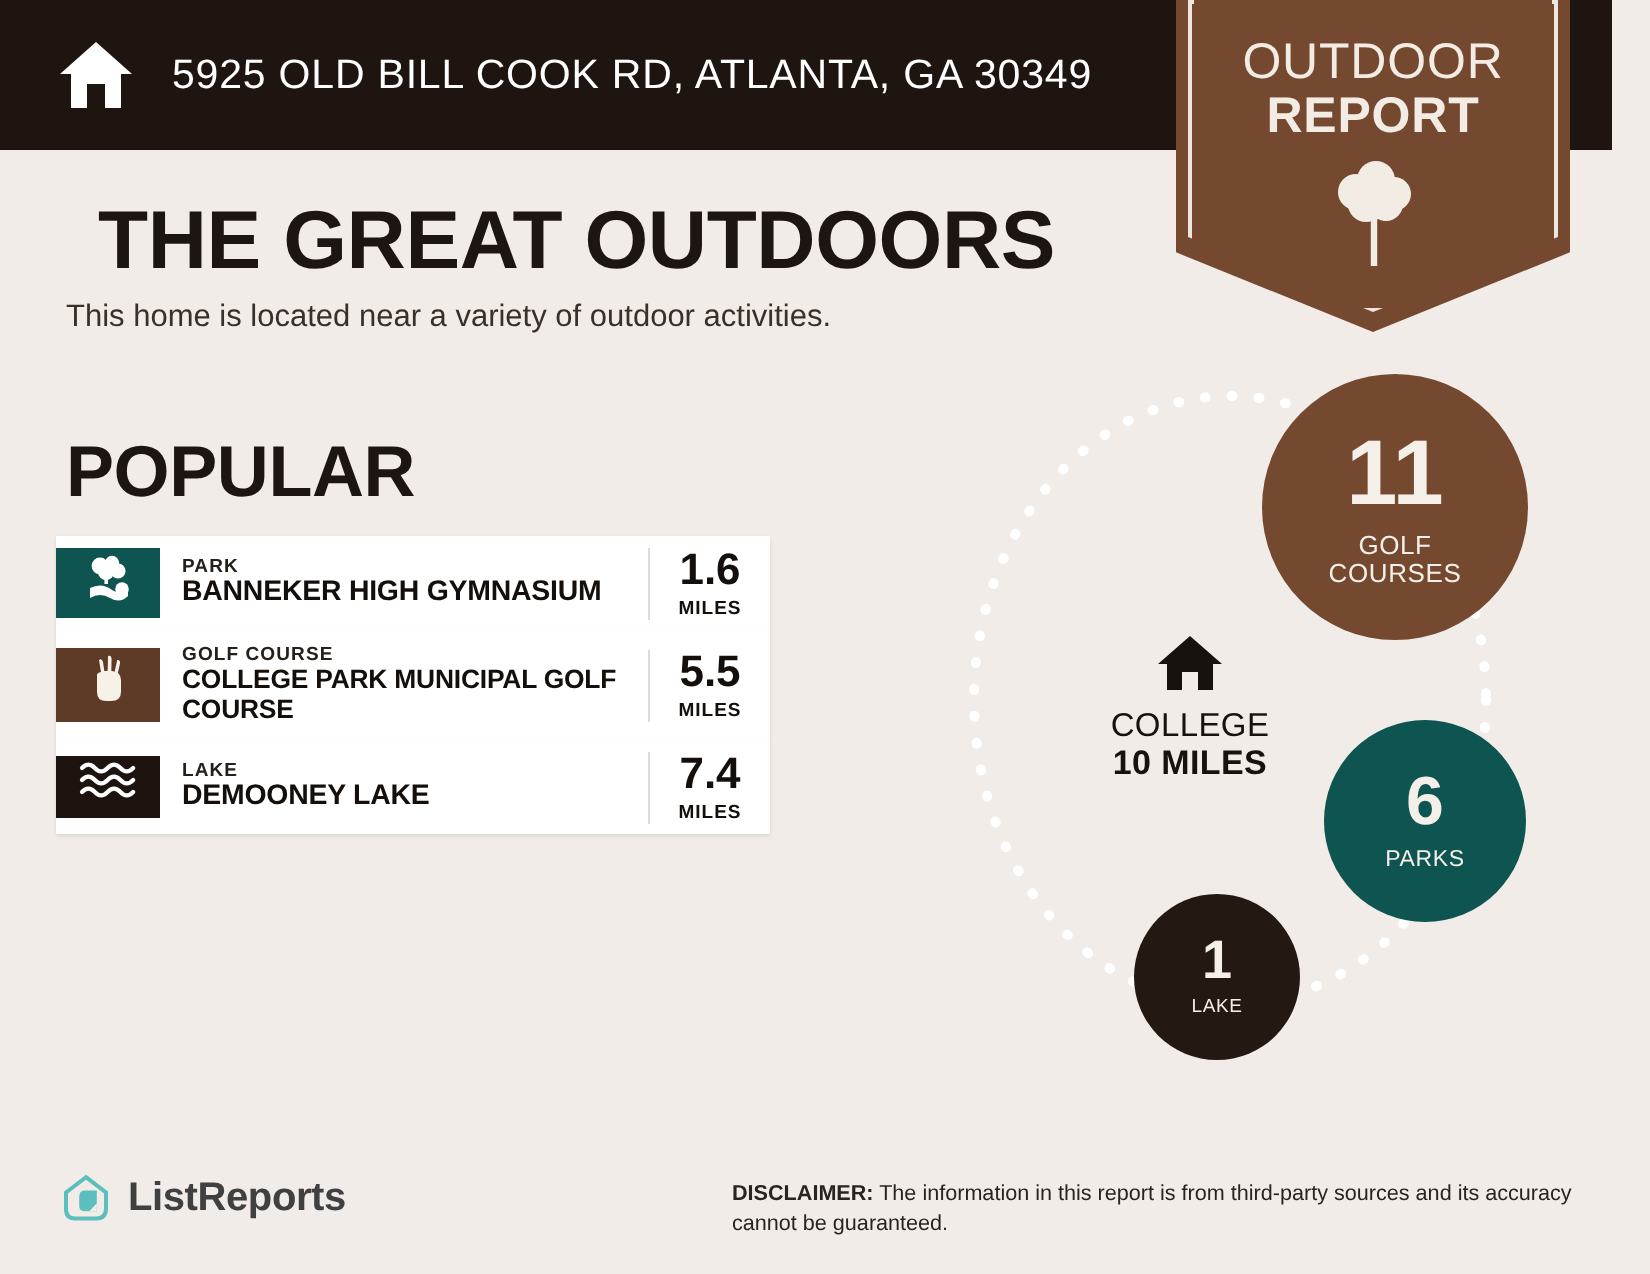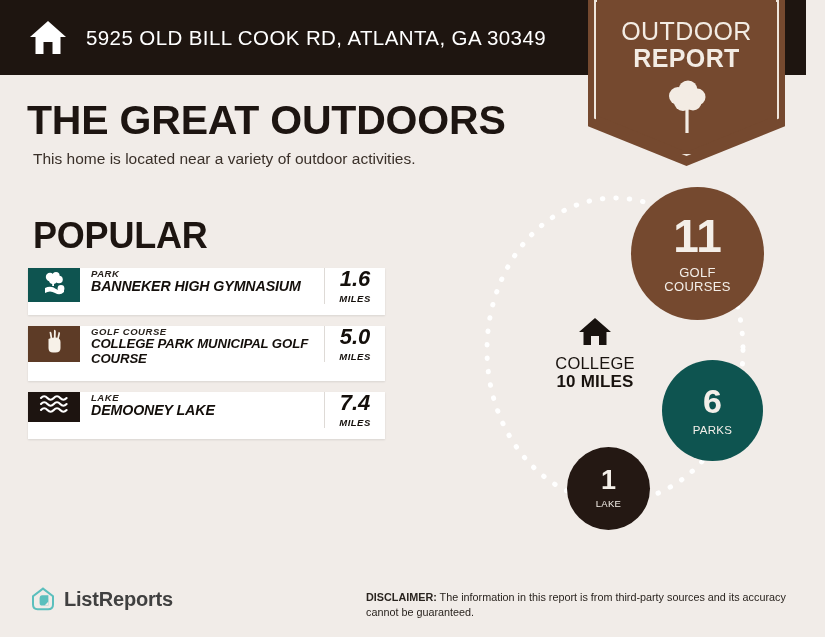--- a/index.html
+++ b/index.html
@@ -58,43 +58,42 @@
     color:#f3ece4;line-height:1.06;
   }
   #badge-line1{font-size:25px;font-weight:400;letter-spacing:.4px;display:block;}
   #badge-line2{font-size:25px;font-weight:700;letter-spacing:.4px;display:block;}
   #badge-tree{
     position:absolute;left:0;top:80px;width:197px;display:flex;justify-content:center;
   }
 
   
   #page-title{
-    position:absolute;left:27px;top:97px;
+    position:absolute;left:49px;top:97px;
     font-size:41px;font-weight:700;letter-spacing:-.2px;
     color:#1d1511;margin:0;
   }
   #page-subtitle{
     position:absolute;left:33px;top:150px;
     font-size:15.5px;color:#3a3029;font-weight:400;
   }
 
   
   #popular-heading{
     position:absolute;left:33px;top:215px;
     font-size:36px;font-weight:700;letter-spacing:-.2px;margin:0;color:#1d1511;
   }
   #popular-list{
     position:absolute;left:28px;top:268px;width:357px;
   }
   .poi-row{
-    display:flex;align-items:flex-start;
+    display:flex;align-items:center;
     background:#ffffff;
-    height:47px;margin-bottom:11px;
+    height:47px;
     box-shadow:0 1px 2px rgba(0,0,0,.10);
-    font-style:italic;
   }
   .poi-row.tall{height:55px;}
   .poi-icon-tile{
     width:52px;flex:none;
     display:flex;align-items:center;justify-content:center;
   }
   .poi-text{
     flex:1;min-width:0;
     display:flex;flex-direction:column;justify-content:center;
     padding-left:11px;padding-right:6px;
@@ -246,21 +245,21 @@
             <path d="M9.5 13 q3 -2 7.5 -1.5 q4.5 .5 4.5 4.5 l0 6 q0 4.5 -5 4.5 l-2.5 0 q-4.5 0 -4.5 -4.5 Z"></path>
           </g>
         </svg>
       </span>
     </div>
     <div class="poi-text">
       <div class="poi-cat">GOLF COURSE</div>
       <div class="poi-name">COLLEGE PARK MUNICIPAL GOLF COURSE</div>
     </div>
     <div class="poi-dist">
-      <div class="poi-dist-value">5.0</div>
+      <div class="poi-dist-value">5.5</div>
       <div class="poi-dist-unit">MILES</div>
     </div>
   </div>
 
   <div class="poi-row">
     <div class="poi-icon-tile" style="background:#1d1410">
       <span>
         <svg width="32" height="26" viewBox="0 0 32 26" aria-hidden="true">
           <g fill="none" stroke="#ffffff" stroke-width="2.1" stroke-linecap="round">
             <path d="M3 6 q3.2 -3.4 6.4 0 q3.2 3.4 6.4 0 q3.2 -3.4 6.4 0 q3.2 3.4 6.4 0"></path>

